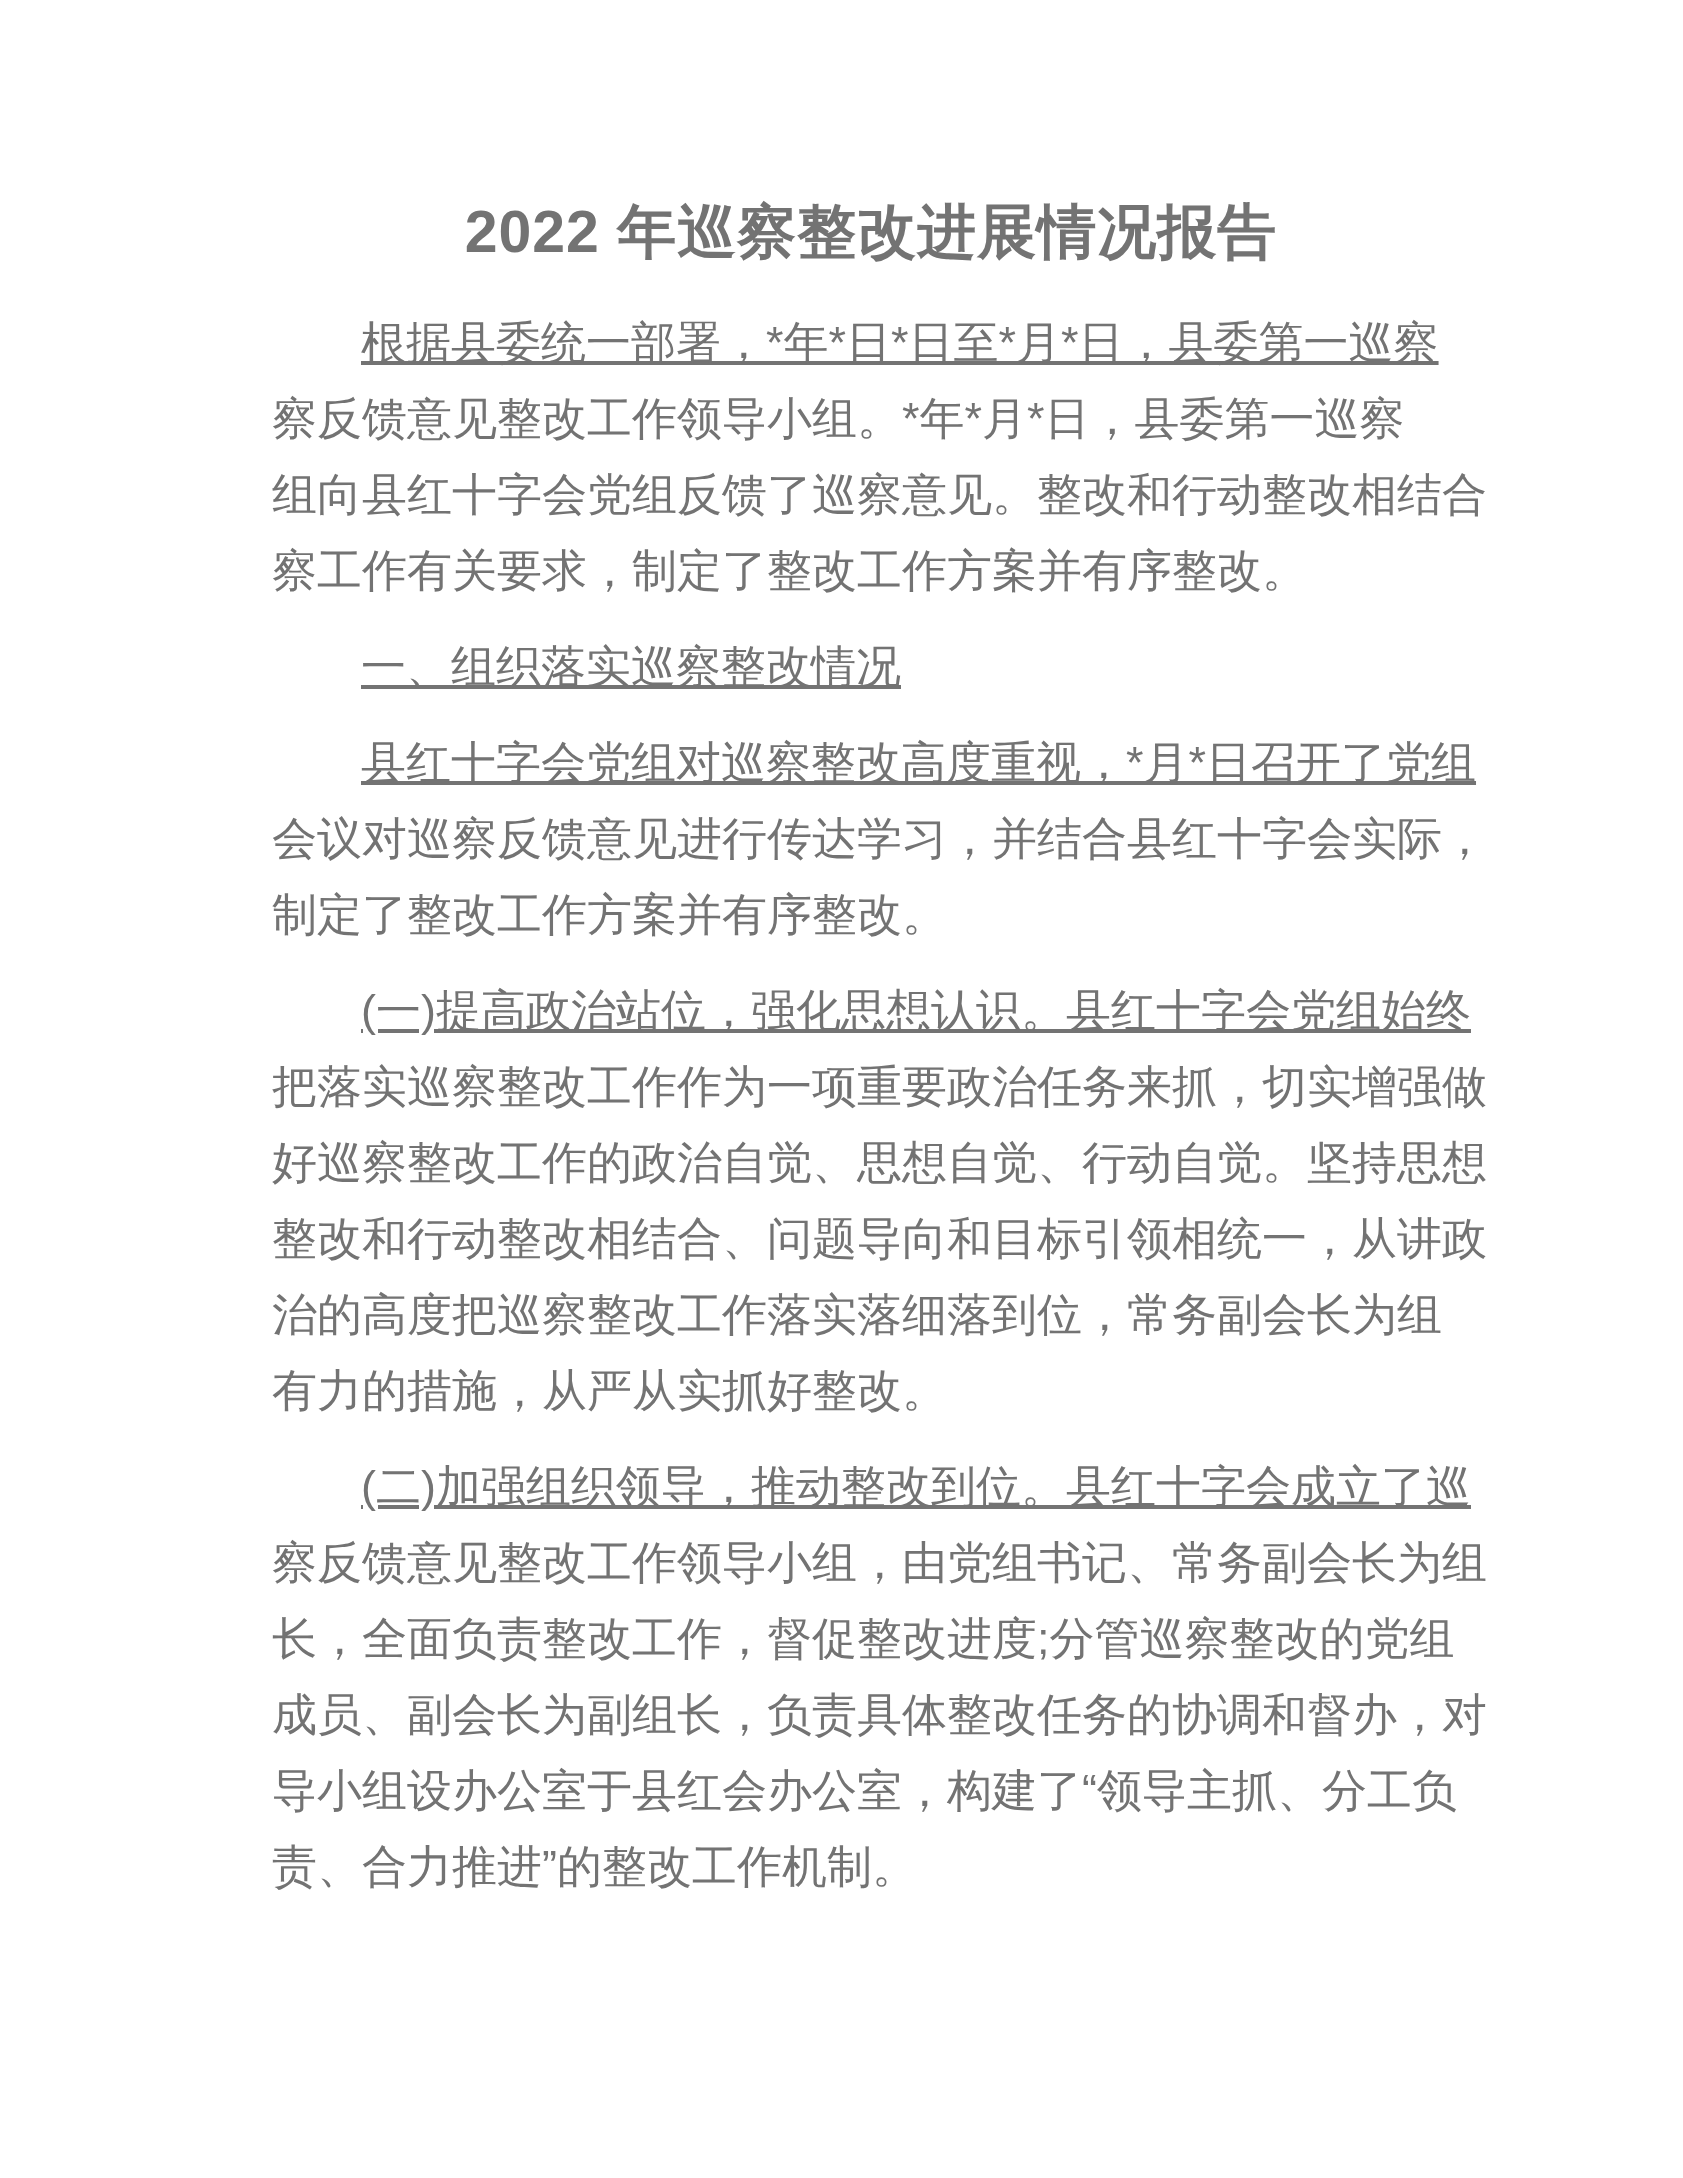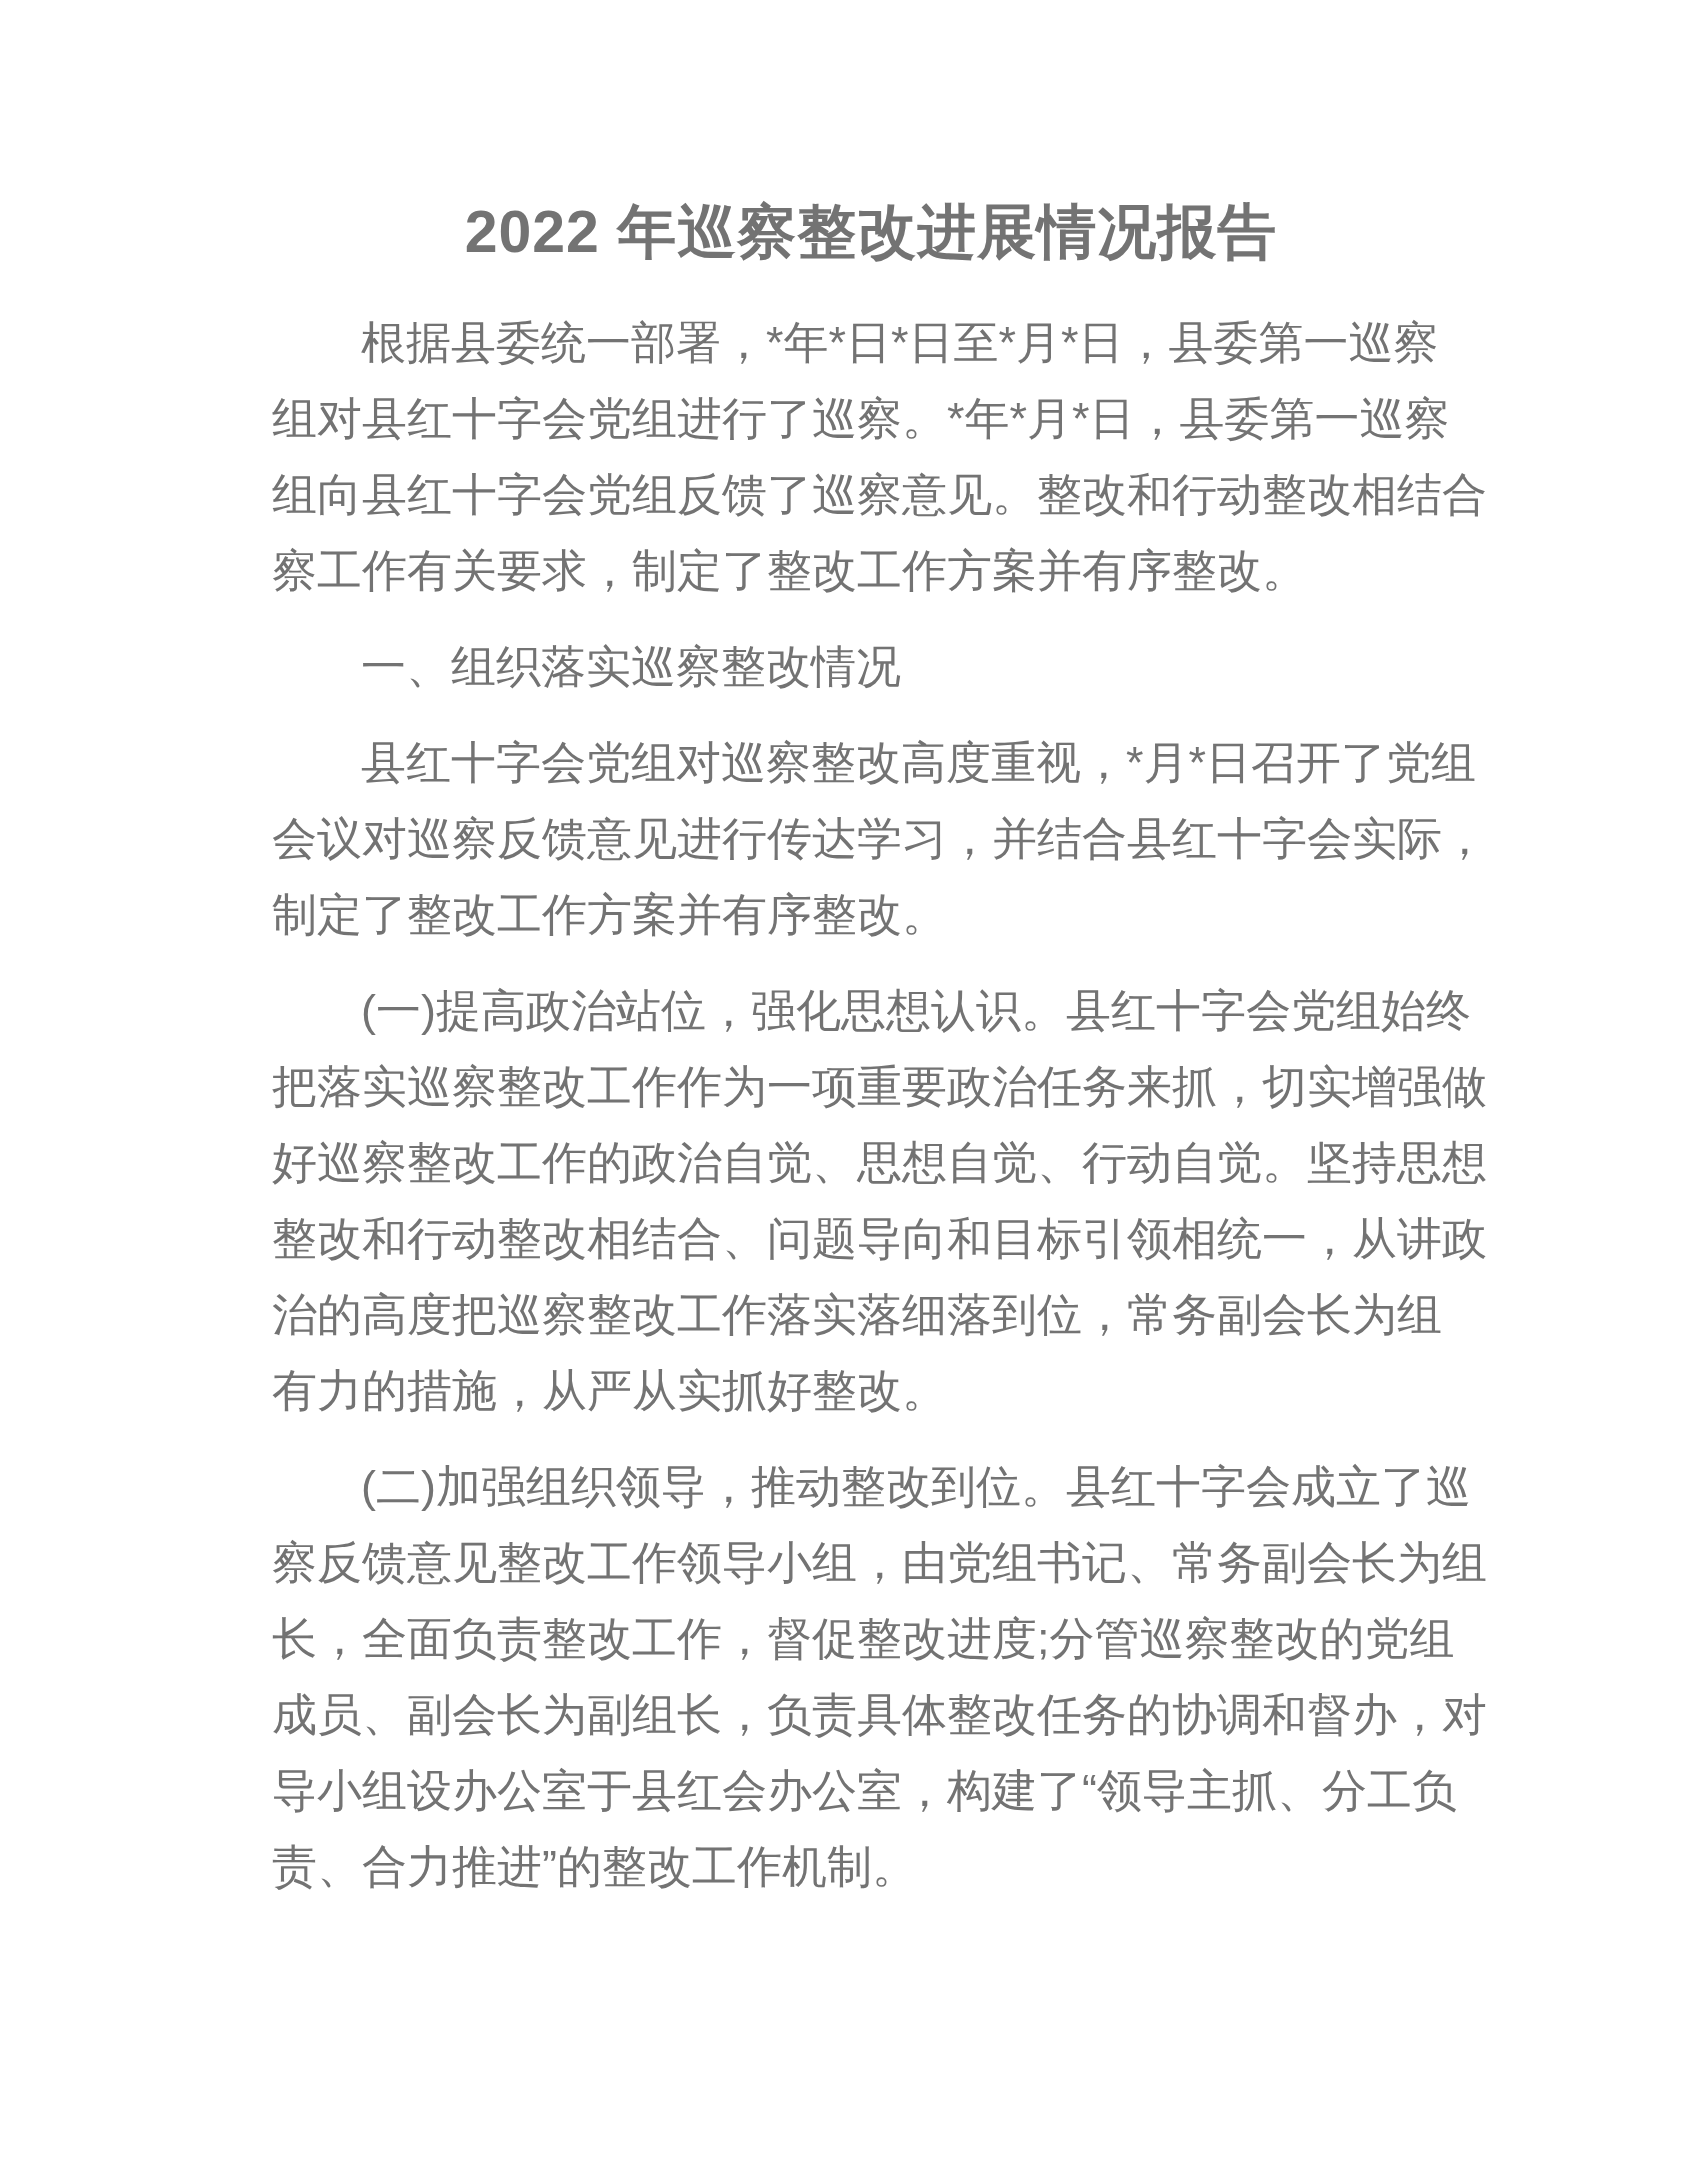--- a/index.html
+++ b/index.html
@@ -39,33 +39,34 @@
     margin-top: 28px;
   }
   .line {
     font-size: 45px;
     line-height: 76px;
     white-space: nowrap;
     text-align: left;
   }
   .first {
     text-indent: 89px;
+    text-decoration: underline;
   }
 </style>
 </head>
 <body>
 
 <div class="page">
   <div class="content">
 
     <h1 class="doc-title">2022 年巡察整改进展情况报告</h1>
 
     <div class="para para-first">
       <div class="line first">根据县委统一部署，*年*日*日至*月*日，县委第一巡察</div>
-      <div class="line">组对县红十字会党组进行了巡察。*年*月*日，县委第一巡察</div>
+      <div class="line">察反馈意见整改工作领导小组。*年*月*日，县委第一巡察</div>
       <div class="line">组向县红十字会党组反馈了巡察意见。整改和行动整改相结合</div>
       <div class="line">察工作有关要求，制定了整改工作方案并有序整改。</div>
     </div>
 
     <div class="para">
       <div class="line first">一、组织落实巡察整改情况</div>
     </div>
 
     <div class="para">
       <div class="line first">县红十字会党组对巡察整改高度重视，*月*日召开了党组</div>

